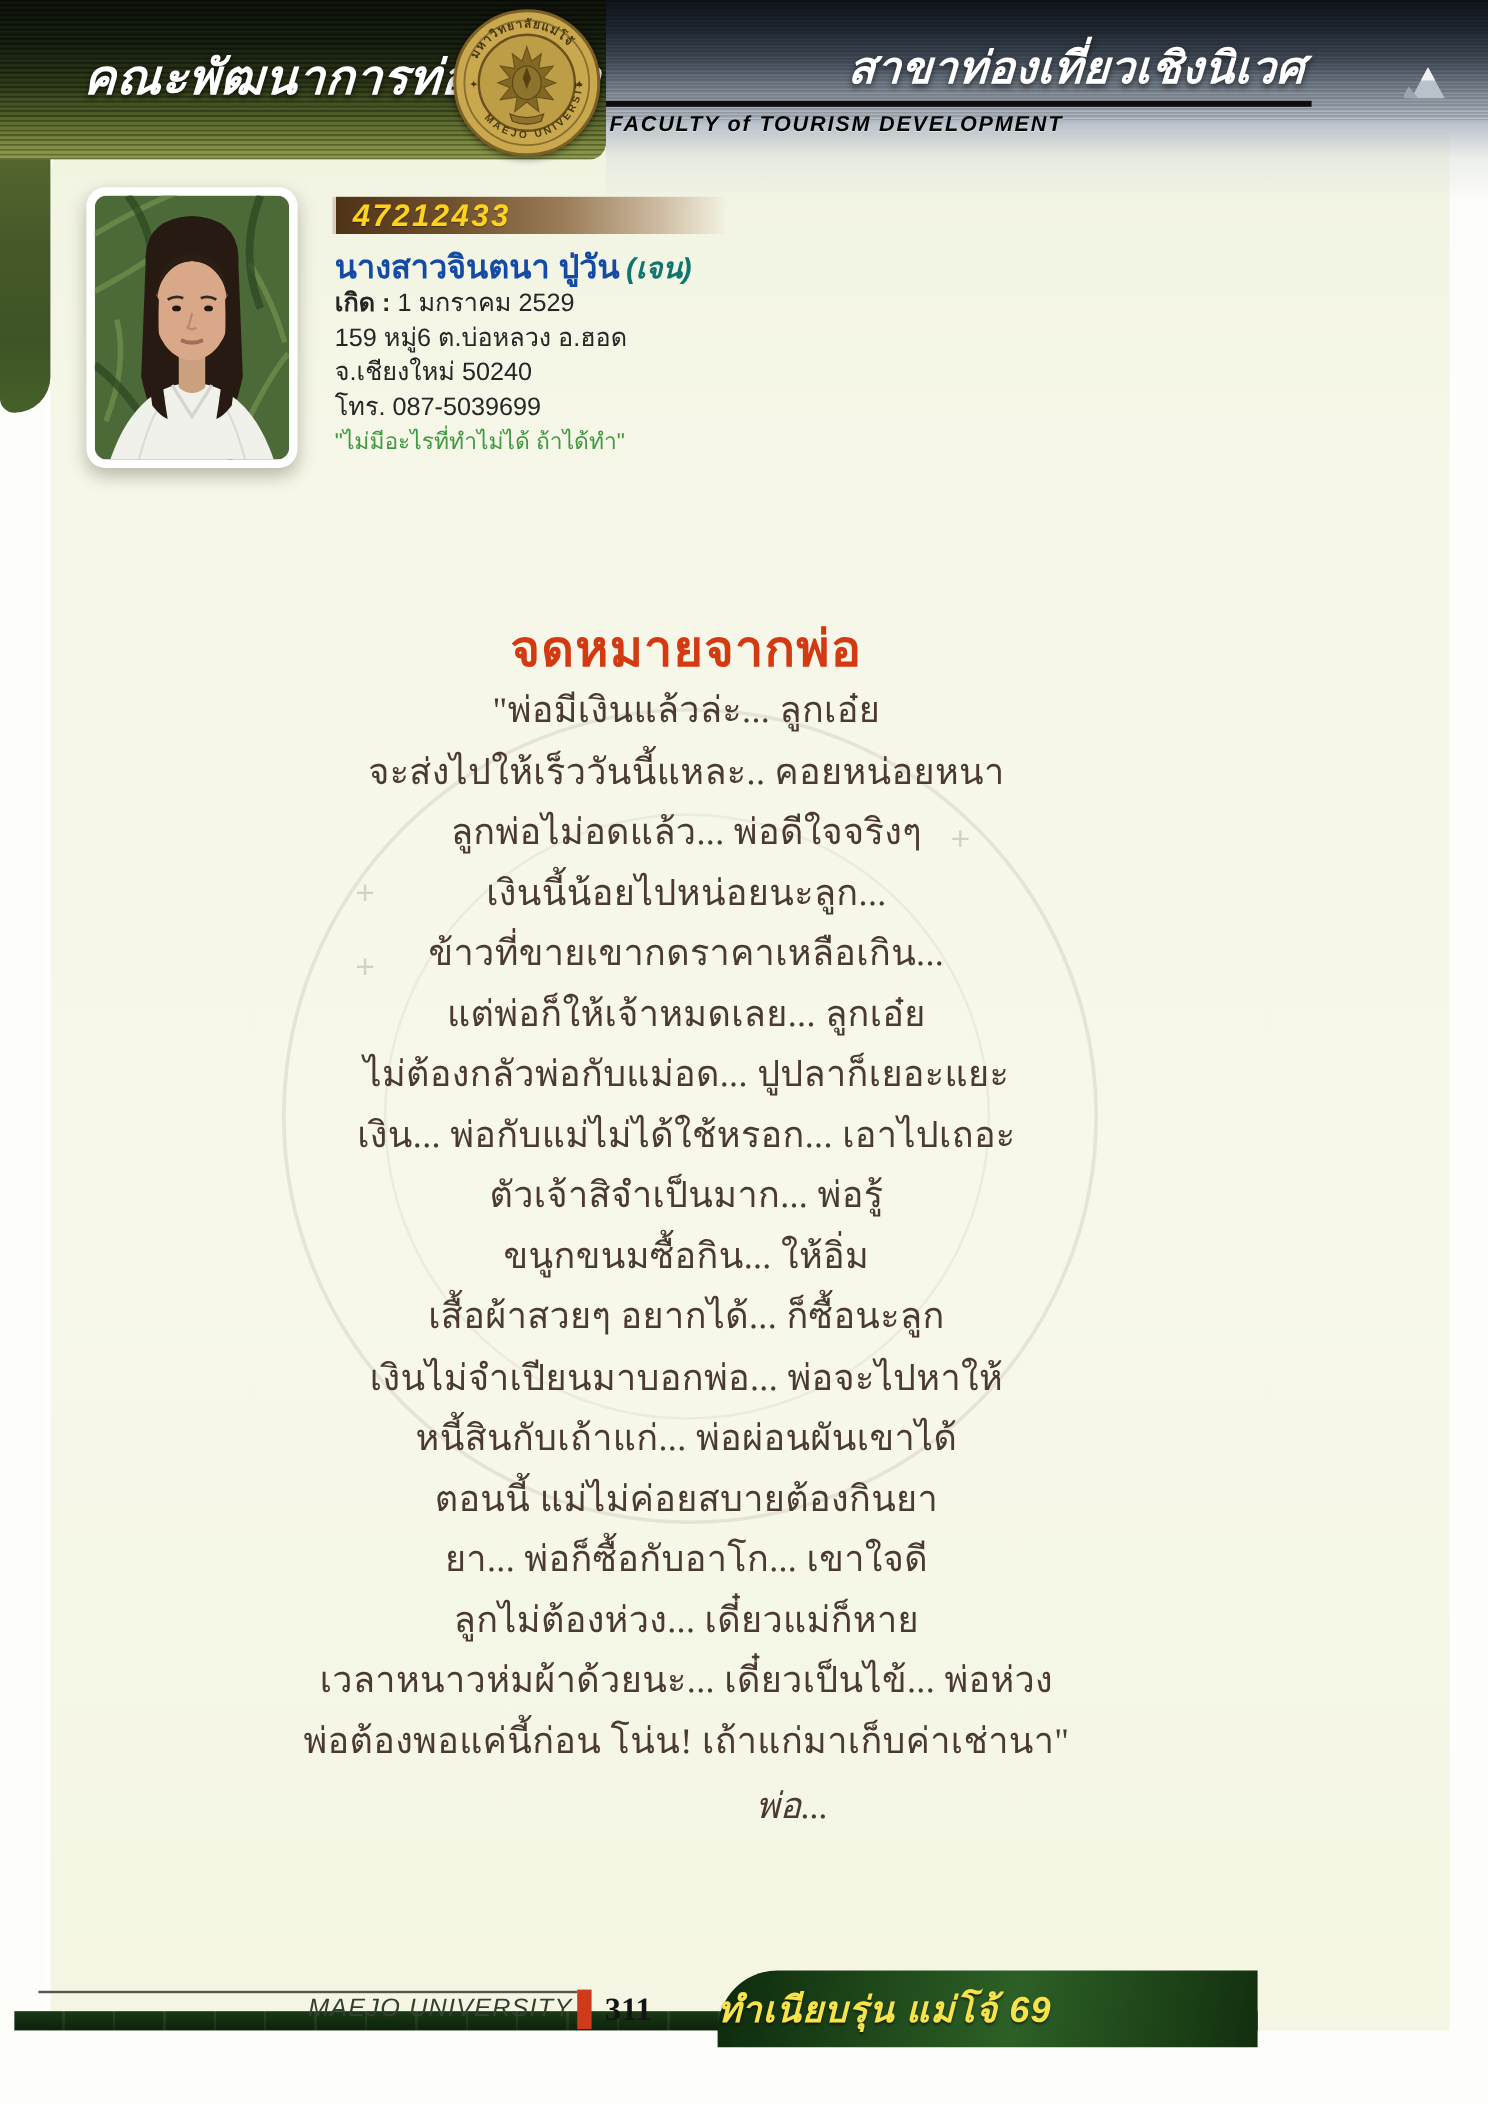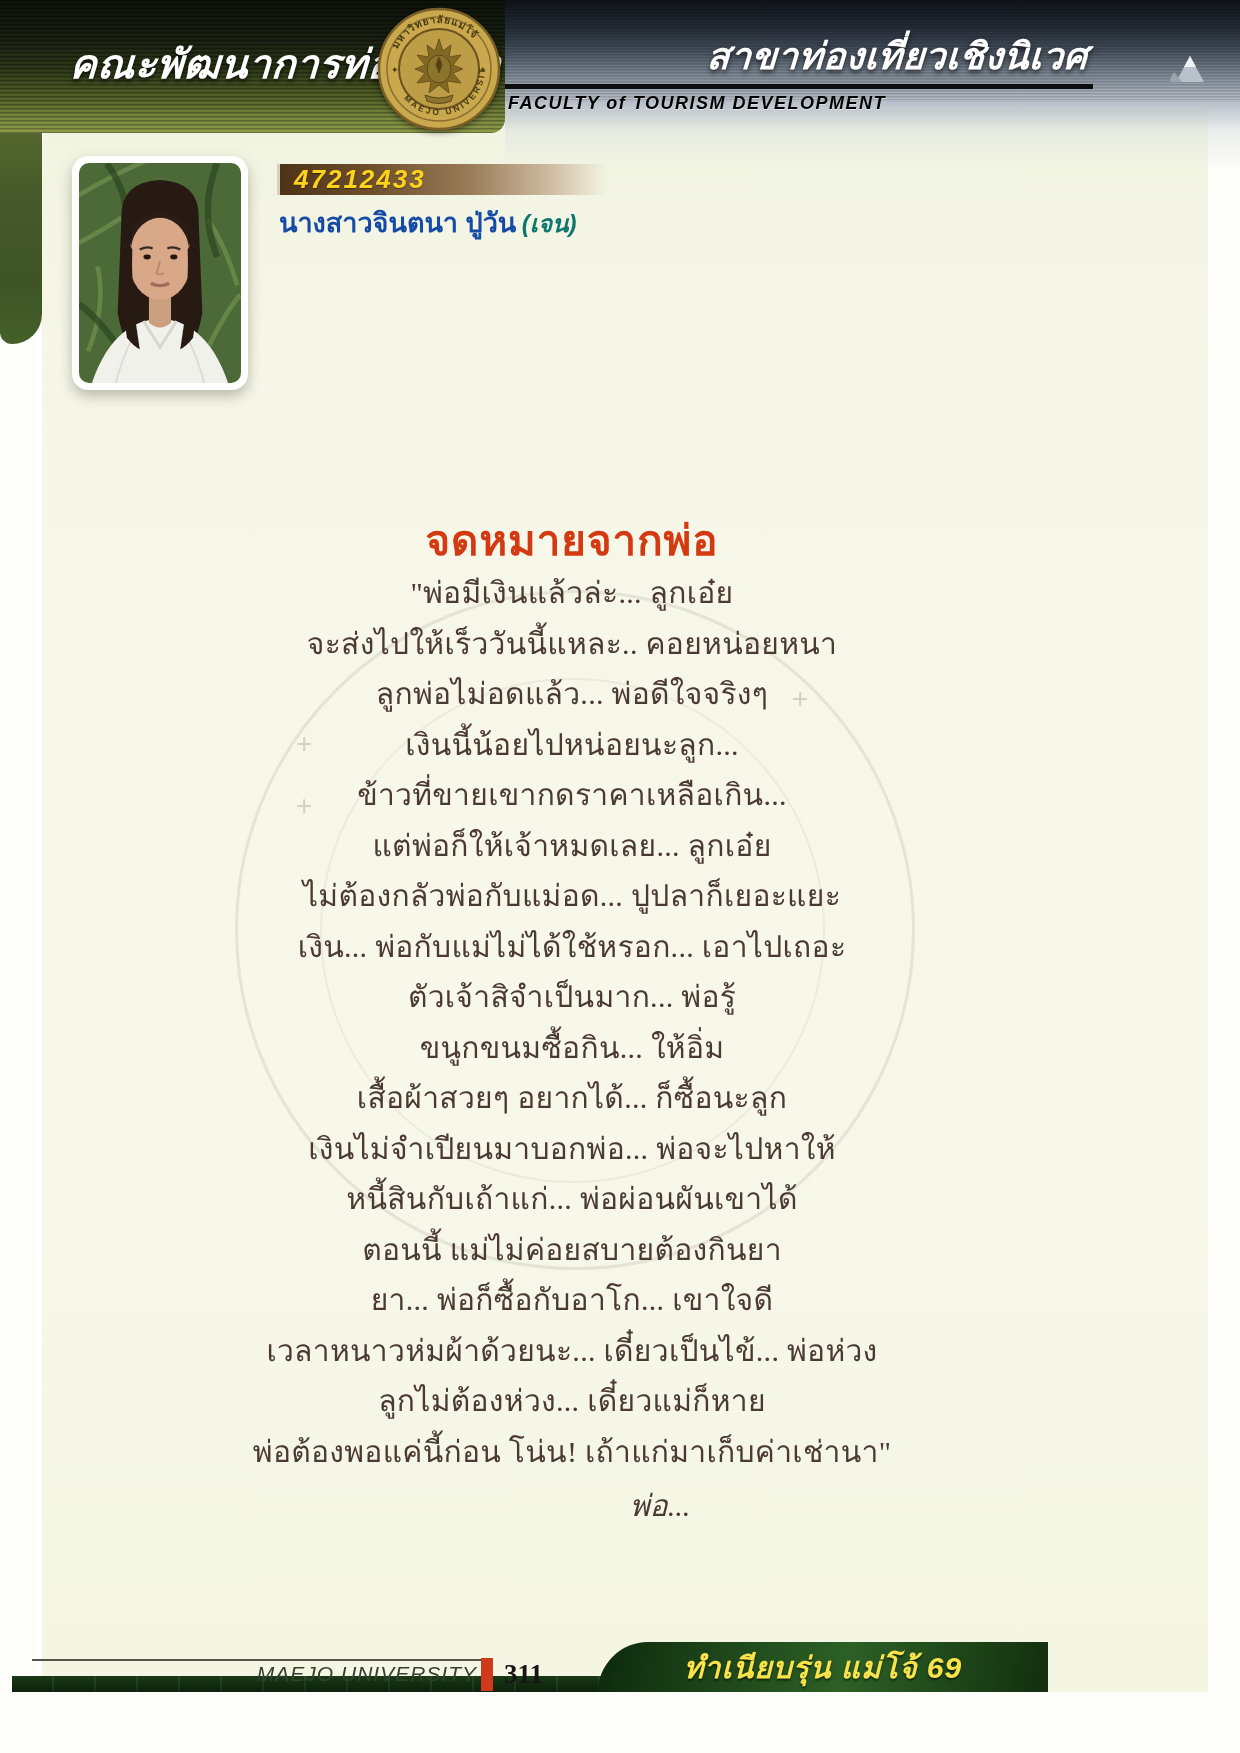--- a/index.html
+++ b/index.html
@@ -119,24 +119,24 @@
     font-family:"Liberation Serif","DejaVu Serif",serif;
     font-size:27px; font-weight:bold; color:#141414;
   }
   .footer-greenbar {
     position:absolute; left:12px; top:1676px; width:1036px; height:16px; z-index:4;
     background:
       repeating-linear-gradient(90deg, rgba(0,0,0,0.15) 0 40px, rgba(255,255,255,0.04) 40px 42px),
       linear-gradient(180deg,#1d441a 0%,#153313 55%,#0f280e 100%);
   }
   .footer-badge {
-    position:absolute; left:598px; top:1642px; width:450px; height:50px; z-index:5;
+    position:absolute; left:598px; top:1642px; width:450px; height:64px; z-index:5;
     border-radius:50px 0 0 0;
     background:linear-gradient(100deg,#0d2a0d 0%,#1d4519 26%,#2d6026 55%,#1b4016 85%,#122e0f 100%);
-    display:flex; align-items:center; justify-content:center;
+    display:flex; align-items:center; 
   }
   .badge-text {
     font-size:30px; font-weight:bold; font-style:italic; color:#f8e34b; letter-spacing:1px;
     text-shadow:0 2px 2px rgba(0,0,0,0.55);
   }
 </style>
 </head>
 <body>
 
 <div class="page">
@@ -230,42 +230,52 @@
 
   <div class="id-bar">
     <span class="id-text">47212433</span>
   </div>
 
   <div class="name-row">
     <span class="name-th">นางสาวจินตนา  ปู่วัน</span>
     <span class="nickname">(เจน)</span>
   </div>
 
+  <div class="info">
+    <div class="row">
+      <span class="bold">เกิด :</span>
+      <span>1 มกราคม 2529</span>
+    </div>
+    <div class="row">159 หมู่6 ต.บ่อหลวง อ.ฮอด</div>
+    <div class="row">จ.เชียงใหม่ 50240</div>
+    <div class="row">โทร. 087-5039699</div>
+    <div class="row motto">"ไม่มีอะไรที่ทำไม่ได้ ถ้าได้ทำ"</div>
+  </div>
 
   <div class="letter-block">
     <div class="letter-title">จดหมายจากพ่อ</div>
     <div>
 
     <div class="poem-line">"พ่อมีเงินแล้วล่ะ... ลูกเอ๋ย</div>
         <div class="poem-line">จะส่งไปให้เร็ววันนี้แหละ.. คอยหน่อยหนา</div>
         <div class="poem-line">ลูกพ่อไม่อดแล้ว... พ่อดีใจจริงๆ</div>
         <div class="poem-line">เงินนี้น้อยไปหน่อยนะลูก...</div>
         <div class="poem-line">ข้าวที่ขายเขากดราคาเหลือเกิน...</div>
         <div class="poem-line">แต่พ่อก็ให้เจ้าหมดเลย... ลูกเอ๋ย</div>
         <div class="poem-line">ไม่ต้องกลัวพ่อกับแม่อด... ปูปลาก็เยอะแยะ</div>
         <div class="poem-line">เงิน... พ่อกับแม่ไม่ได้ใช้หรอก... เอาไปเถอะ</div>
         <div class="poem-line">ตัวเจ้าสิจำเป็นมาก... พ่อรู้</div>
         <div class="poem-line">ขนูกขนมซื้อกิน... ให้อิ่ม</div>
         <div class="poem-line">เสื้อผ้าสวยๆ อยากได้... ก็ซื้อนะลูก</div>
         <div class="poem-line">เงินไม่จำเปียนมาบอกพ่อ... พ่อจะไปหาให้</div>
         <div class="poem-line">หนี้สินกับเถ้าแก่... พ่อผ่อนผันเขาได้</div>
         <div class="poem-line">ตอนนี้ แม่ไม่ค่อยสบายต้องกินยา</div>
         <div class="poem-line">ยา... พ่อก็ซื้อกับอาโก... เขาใจดี</div>
+        <div class="poem-line">ลูกไม่ต้องห่วง... เดี๋ยวแม่ก็หาย</div>
         <div class="poem-line">เวลาหนาวห่มผ้าด้วยนะ... เดี๋ยวเป็นไข้... พ่อห่วง</div>
-        <div class="poem-line">ลูกไม่ต้องห่วง... เดี๋ยวแม่ก็หาย</div>
         <div class="poem-line">พ่อต้องพอแค่นี้ก่อน โน่น! เถ้าแก่มาเก็บค่าเช่านา"</div>
       </div>
     <div class="signature">พ่อ...</div>
   </div>
 
   <div class="footer-line"></div>
   <div class="footer-univ">MAEJO UNIVERSITY</div>
   <div class="footer-redbar"></div>
   <div class="footer-num">311</div>
   <div class="footer-greenbar"></div>

